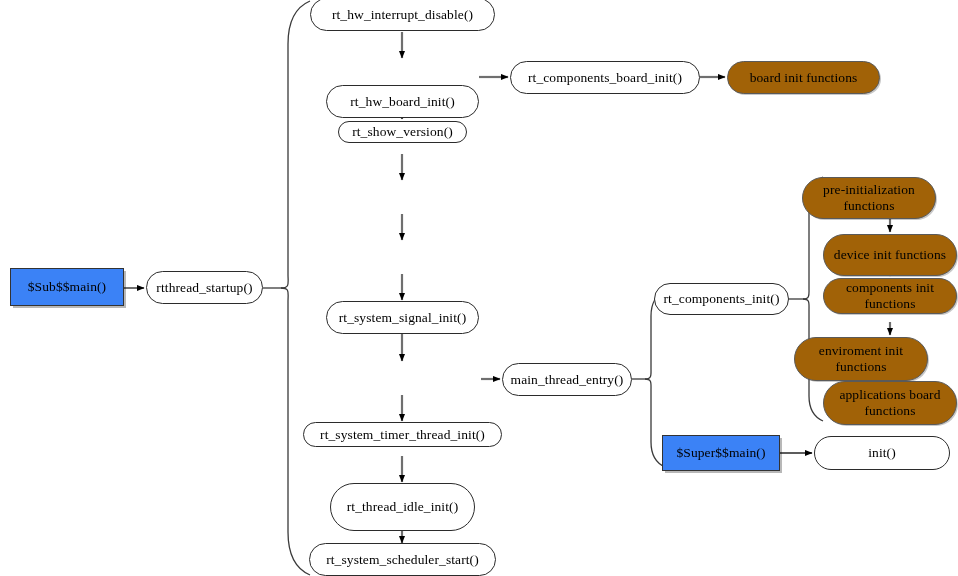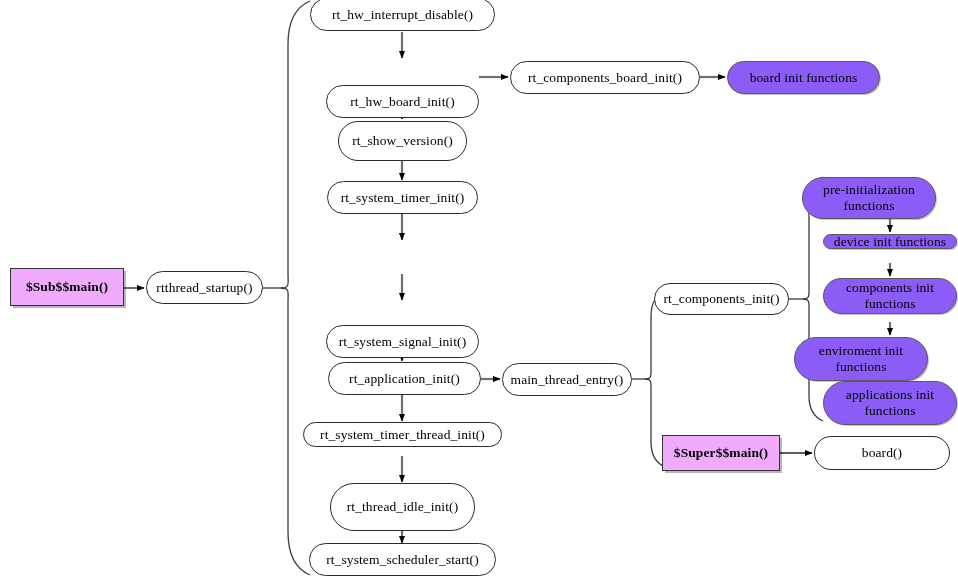--- a/index.html
+++ b/index.html
@@ -36,29 +36,28 @@
     line-height: 1.15;
     letter-spacing: 0.1px;
     white-space: pre-line;
   }
   .node.rounded {
     border: 1.3px solid #2b2b2b;
     border-radius: 999px;
     background: #ffffff;
   }
   .node.rounded.blue {
-    background: #8b5cf6;
+    background: #a16207;
     border-color: #5a5a5a;
     border-width: 1.2px;
   }
   .node.rect {
     border: 1.4px solid #333333;
-    background: #f0abfc;
+    background: #3b82f6;
     box-shadow: 2.5px 2.5px 0 -0.5px rgba(0,0,0,0.28);
-    font-weight: bold;
   }
   .node.rounded.shadow-sm {
     box-shadow: 1.5px 1.5px 0 -0.5px rgba(0,0,0,0.22);
   }
 </style>
 </head>
 <body>
 
 <div id="canvas">
 
@@ -131,54 +130,52 @@
   </svg>
 
   <div class="node rect" style="left:10px; top:268px; width:114px; height:38px;">$Sub$$main()</div>
 
   <div class="node rounded" style="left:146px; top:271px; width:117px; height:33px;">rtthread_startup()</div>
 
   <div class="node rounded" style="left:310px; top:-2px; width:185px; height:33px;">rt_hw_interrupt_disable()</div>
 
   <div class="node rounded" style="left:326px; top:60px; width:153px; height:33px;margin-top:25px;">rt_hw_board_init()</div>
 
-  <div class="node rounded" style="left:338px; top:121px; width:129px; height:40px;">rt_show_version()</div>
-
-  <div class="node rounded" style="left:327px; top:181px; width:151px; height:33px;">rt_system_timer_init()</div>
+  <div class="node rounded" style="left:338px; top:121px; width:129px; height:22px;">rt_show_version()</div>
 
 
-  <div class="node rounded" style="left:326px; top:301px; width:153px; height:33px;margin-top:24px;">rt_system_signal_init()</div>
 
-  <div class="node rounded" style="left:328px; top:362px; width:153px; height:33px;">rt_application_init()</div>
+  <div class="node rounded" style="left:326px; top:301px; width:153px; height:33px;">rt_system_signal_init()</div>
+
 
   <div class="node rounded" style="left:303px; top:422px; width:199px; height:25px;">rt_system_timer_thread_init()</div>
 
   <div class="node rounded" style="left:330px; top:483px; width:145px; height:48px;">rt_thread_idle_init()</div>
 
   <div class="node rounded" style="left:309px; top:543px; width:187px; height:33px;">rt_system_scheduler_start()</div>
 
   <div class="node rounded" style="left:510px; top:61px; width:190px; height:33px;">rt_components_board_init()</div>
 
   <div class="node rounded blue shadow-sm" style="left:727px; top:61px; width:153px; height:33px;">board init functions</div>
 
   <div class="node rounded" style="left:502px; top:363px; width:130px; height:33px;">main_thread_entry()</div>
 
   <div class="node rounded" style="left:654px; top:283px; width:135px; height:32px;">rt_components_init()</div>
 
   <div class="node rect" style="left:662px; top:435px; width:118px; height:36px;">$Super$$main()</div>
 
-  <div class="node rounded" style="left:814px; top:436px; width:136px; height:34px;">board()</div>
+  <div class="node rounded" style="left:814px; top:436px; width:136px; height:34px;">init()</div>
 
   <div class="node rounded blue shadow-sm" style="left:802px; top:177px; width:134px; height:42px;">pre-initialization
 functions</div>
 
-  <div class="node rounded blue shadow-sm" style="left:823px; top:234px; width:134px; height:15px;">device init functions</div>
+  <div class="node rounded blue shadow-sm" style="left:823px; top:234px; width:134px; height:42px;">device init functions</div>
 
   <div class="node rounded blue shadow-sm" style="left:823px; top:278px; width:134px; height:36px;">components init
 functions</div>
 
   <div class="node rounded blue shadow-sm" style="left:794px; top:337px; width:134px; height:44px;">enviroment init
 functions</div>
 
-  <div class="node rounded blue shadow-sm" style="left:823px; top:381px; width:134px; height:44px;">applications init
+  <div class="node rounded blue shadow-sm" style="left:823px; top:381px; width:134px; height:44px;">applications board
 functions</div>
 
 </div>
 
 </body></html>

